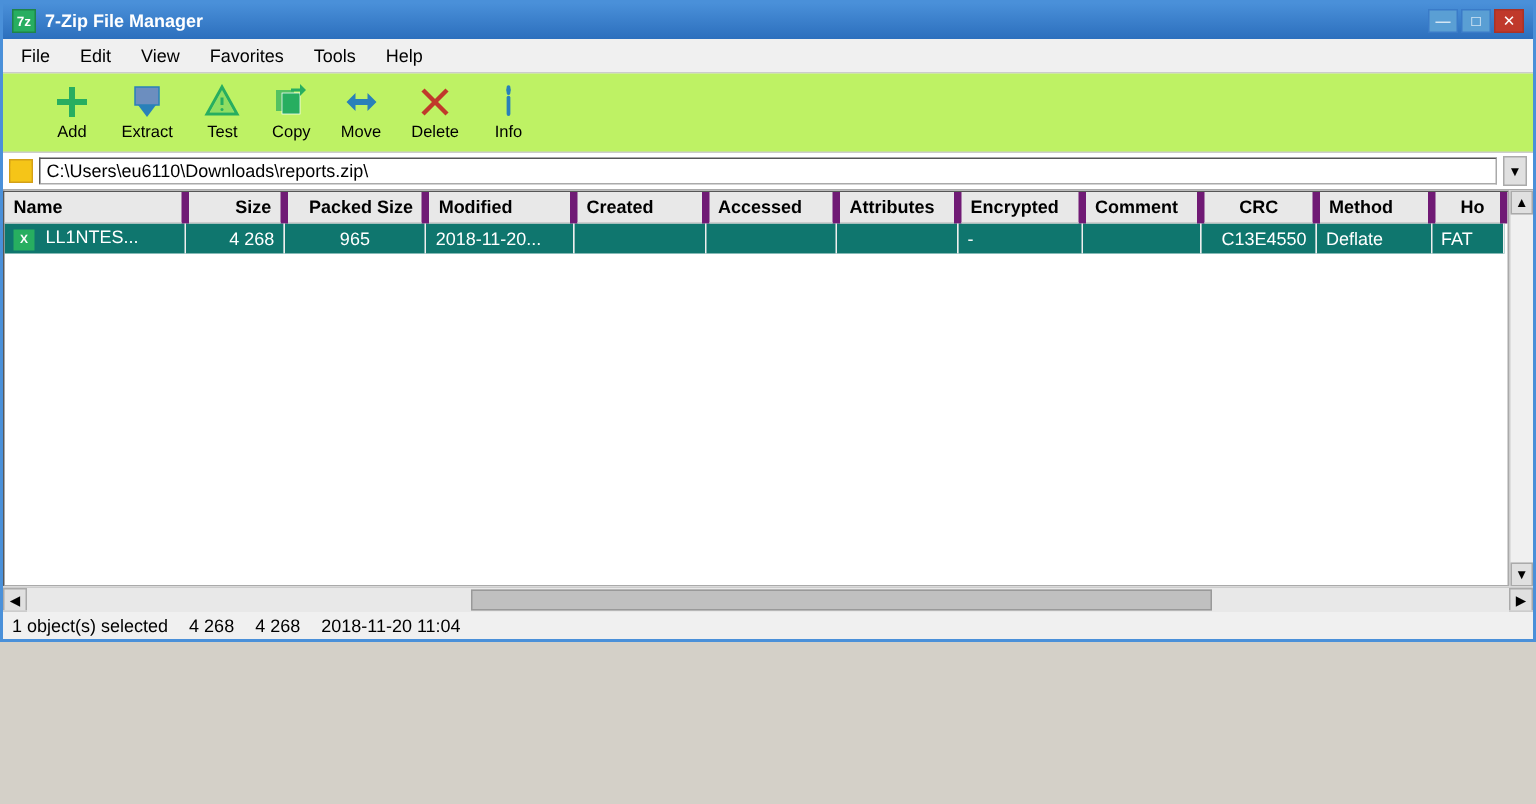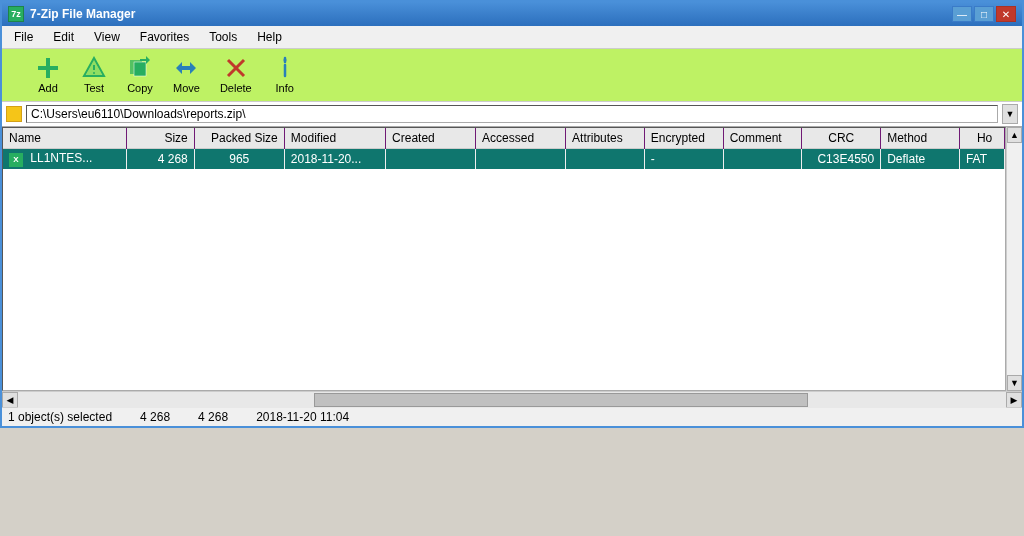--- a/index.html
+++ b/index.html
@@ -154,22 +154,22 @@
       border-collapse: collapse;
       font-size: 12px;
     }
     .file-table thead tr {
       background: #e8e8e8;
       border-bottom: 1px solid #ccc;
     }
     .file-table th {
       padding: 3px 6px;
       text-align: left;
-      font-weight: normal;
-      border-right: 1px solid #701a75;
+      font-weight: bold;
+      border-right: 5px solid #701a75;
       white-space: nowrap;
       cursor: pointer;
       user-select: none;
     }
     .file-table td {
       padding: 2px 6px;
       border-right: 1px solid #eee;
       white-space: nowrap;
     }
     .file-row-selected {
@@ -220,21 +220,21 @@
       height: 14px;
       top: 1px;
       background: #c0c0c0;
       border: 1px solid #999;
     }
     .status-bar {
       background: #f0f0f0;
       border-top: 1px solid #ccc;
       padding: 2px 6px;
       display: flex;
-      gap: 28px;
+      gap: 14px;
       font-size: 12px;
     }
     .v-scroll {
       width: 16px;
       background: #f0f0f0;
       border-left: 1px solid #ccc;
       display: flex;
       flex-direction: column;
     }
     .content-area {
@@ -273,20 +273,29 @@
 
   <div class="toolbar">
     <div class="tool-btn">
       <div class="tool-icon icon-add">
         <svg width="24" height="24" viewBox="0 0 24 24">
             <rect x="10" y="2" width="4" height="20" fill="#27ae60"></rect>
             <rect x="2" y="10" width="20" height="4" fill="#27ae60"></rect>
           </svg>
       </div>
       <span class="tool-label">Add</span>
+    </div>
+    <div class="tool-btn">
+      <div class="tool-icon">
+        <svg width="24" height="24" viewBox="0 0 24 24">
+          <rect x="4" y="2" width="16" height="12" fill="#6c8ebf" stroke="#2980b9" stroke-width="1"></rect>
+          <polygon points="12,22 6,14 18,14" fill="#2980b9"></polygon>
+        </svg>
+      </div>
+      <span class="tool-label">Extract</span>
     </div>
     <div class="tool-btn">
       <div class="tool-icon">
         <svg width="24" height="24" viewBox="0 0 24 24">
           <polygon points="12,2 22,20 2,20" fill="none" stroke="#27ae60" stroke-width="2"></polygon>
           <polygon points="12,4 20,19 4,19" fill="#27ae60" opacity="0.3"></polygon>
           <line x1="12" y1="9" x2="12" y2="14" stroke="#27ae60" stroke-width="2"></line>
           <circle cx="12" cy="17" r="1" fill="#27ae60"></circle>
         </svg>
       </div>

